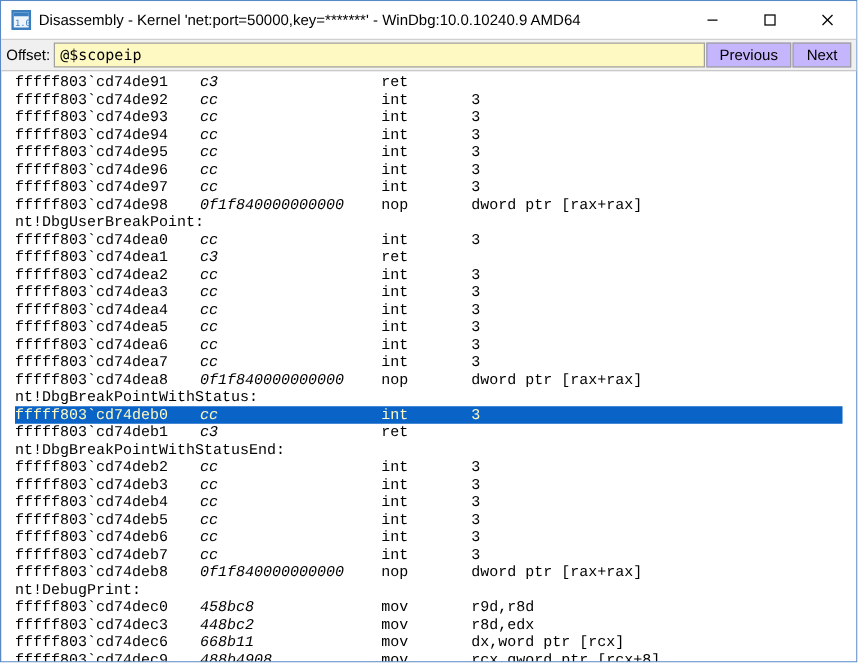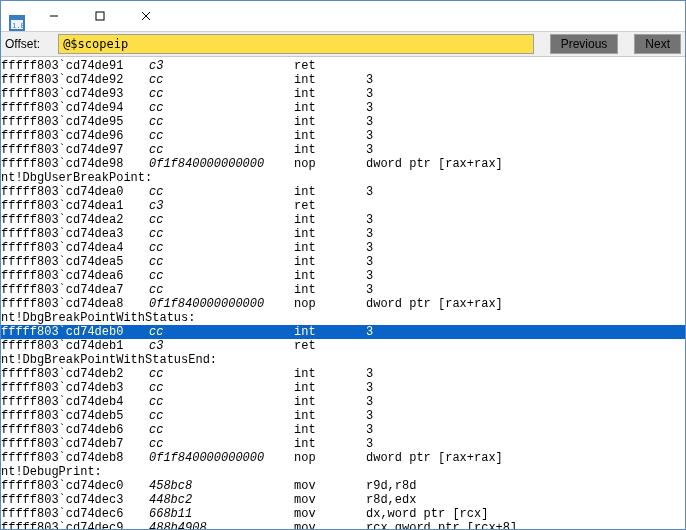--- a/index.html
+++ b/index.html
@@ -1,27 +1,27 @@
 <!DOCTYPE html>
 <html><head>
 <meta charset="utf-8">
 <style>
   html,body{margin:0;padding:0;font-family:"Segoe UI",Tahoma,sans-serif;font-size:12px;background:#fff;color:#000;}
   .window{width:686px;height:530px;border:1px solid #5a8ac6;box-sizing:border-box;display:flex;flex-direction:column;background:#fff;}
-  .titlebar{height:30px;background:#fff;display:flex;align-items:flex-end;border-bottom:1px solid #d0d0d0;}
+  .titlebar{height:30px;background:#fff;display:flex;align-items:center;border-bottom:1px solid #d0d0d0;}
   .titlebar .icon{width:16px;height:16px;margin:0 6px 0 8px;flex:0 0 auto;}
   .titlebar .title{flex:1;font-size:12px;color:#000;white-space:nowrap;overflow:hidden;}
   .titlebar .btns{display:flex;height:100%;}
   .titlebar .btn{width:46px;height:100%;display:flex;align-items:center;justify-content:center;color:#333;}
   .titlebar .btn svg{width:10px;height:10px;}
-  .toolbar{height:24px;background:#f0f0f0;border-bottom:1px solid #c8c8c8;display:flex;align-items:center;padding:0 4px;gap:16px;}
+  .toolbar{height:24px;background:#f0f0f0;border-bottom:1px solid #c8c8c8;display:flex;align-items:center;padding:0 4px;gap:1px;}
   .toolbar .lbl{font-size:12px;color:#000;padding-right:2px;}
-  .toolbar input{flex:1;height:18px;border:1px solid #a0a0a0;font-family:Consolas,monospace;font-size:12px;padding:0 4px;background:#fde047;}
-  .toolbar button{height:20px;font-size:12px;border:1px solid #a0a0a0;background:#737373;padding:0 10px;}
-  .disasm{flex:1;overflow:hidden;font-family:"Courier New",Consolas,monospace;font-size:12px;line-height:14px;padding:2px 0;white-space:pre;}
+  .toolbar input{flex:1;height:18px;border:1px solid #a0a0a0;font-family:Consolas,monospace;font-size:12px;padding:0 4px;background:#fef9c3;}
+  .toolbar button{height:20px;font-size:12px;border:1px solid #a0a0a0;background:#c4b5fd;padding:0 10px;}
+  .disasm{flex:1;overflow:hidden;font-family:"Courier New",Consolas,monospace;font-size:12px;line-height:14px;padding:2px 11px;white-space:pre;}
   .row{display:flex;}
   .row.sel{background:#0a64c8;color:#fef9c3;}
   .c-addr{width:148px;}
   .c-bytes{width:132px;font-style:italic;}
   .c-mn{width:72px;margin-left:13px;}
   .c-op{flex:1;}
   .sym{}
 </style>
 </head>
 <body>
@@ -30,20 +30,21 @@
 
   <div class="titlebar">
     <span class="icon">
       <svg viewBox="0 0 16 16">
         <rect x="0" y="0" width="16" height="16" fill="#3a7ebf"></rect>
         <rect x="2" y="2" width="12" height="12" fill="#eef4fb"></rect>
         <rect x="2" y="2" width="12" height="3" fill="#3a7ebf"></rect>
         <text x="3" y="13" font-size="7" font-family="monospace" fill="#3a7ebf">1.0</text>
       </svg>
     </span>
+    <span class="title">Disassembly - Kernel 'net:port=50000,key=*******' - WinDbg:10.0.10240.9 AMD64</span>
     <div class="btns">
       <div class="btn">
         <svg viewBox="0 0 10 10">
             <line x1="1" y1="5" x2="9" y2="5" stroke="#000" stroke-width="1"></line>
           </svg>
       </div>
       <div class="btn">
         <svg viewBox="0 0 10 10">
             <rect x="1" y="1" width="8" height="8" fill="none" stroke="#000" stroke-width="1"></rect>
           </svg>

